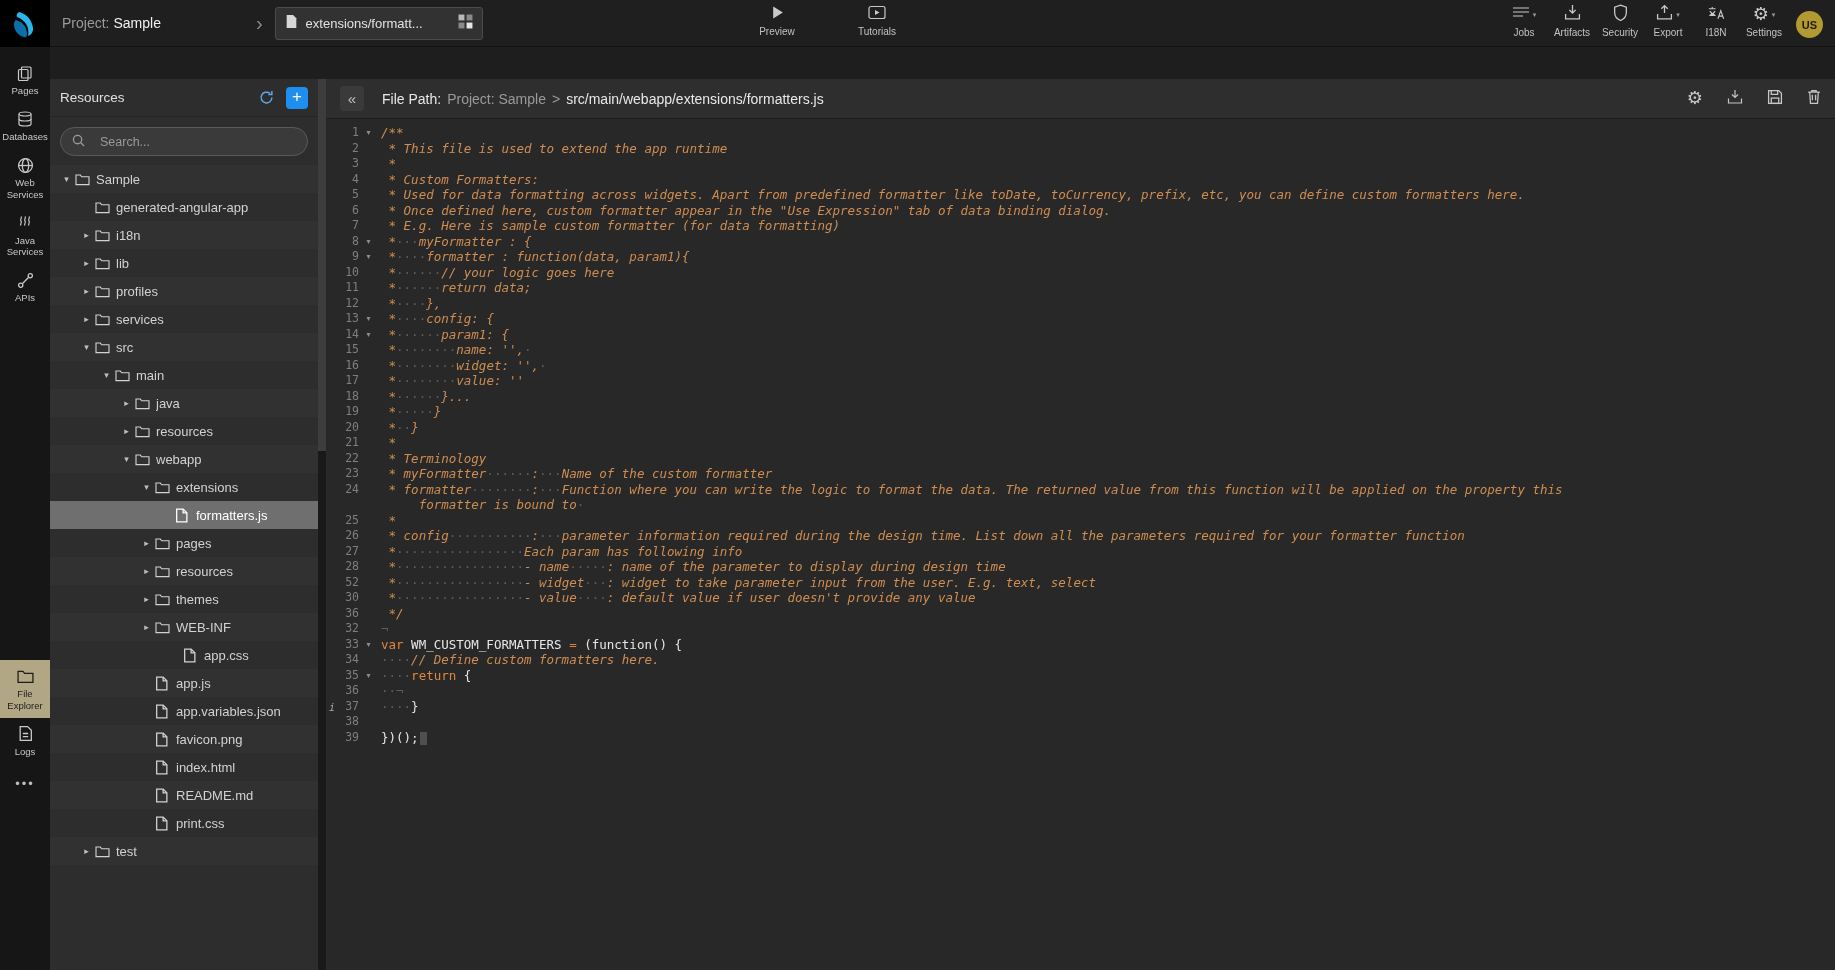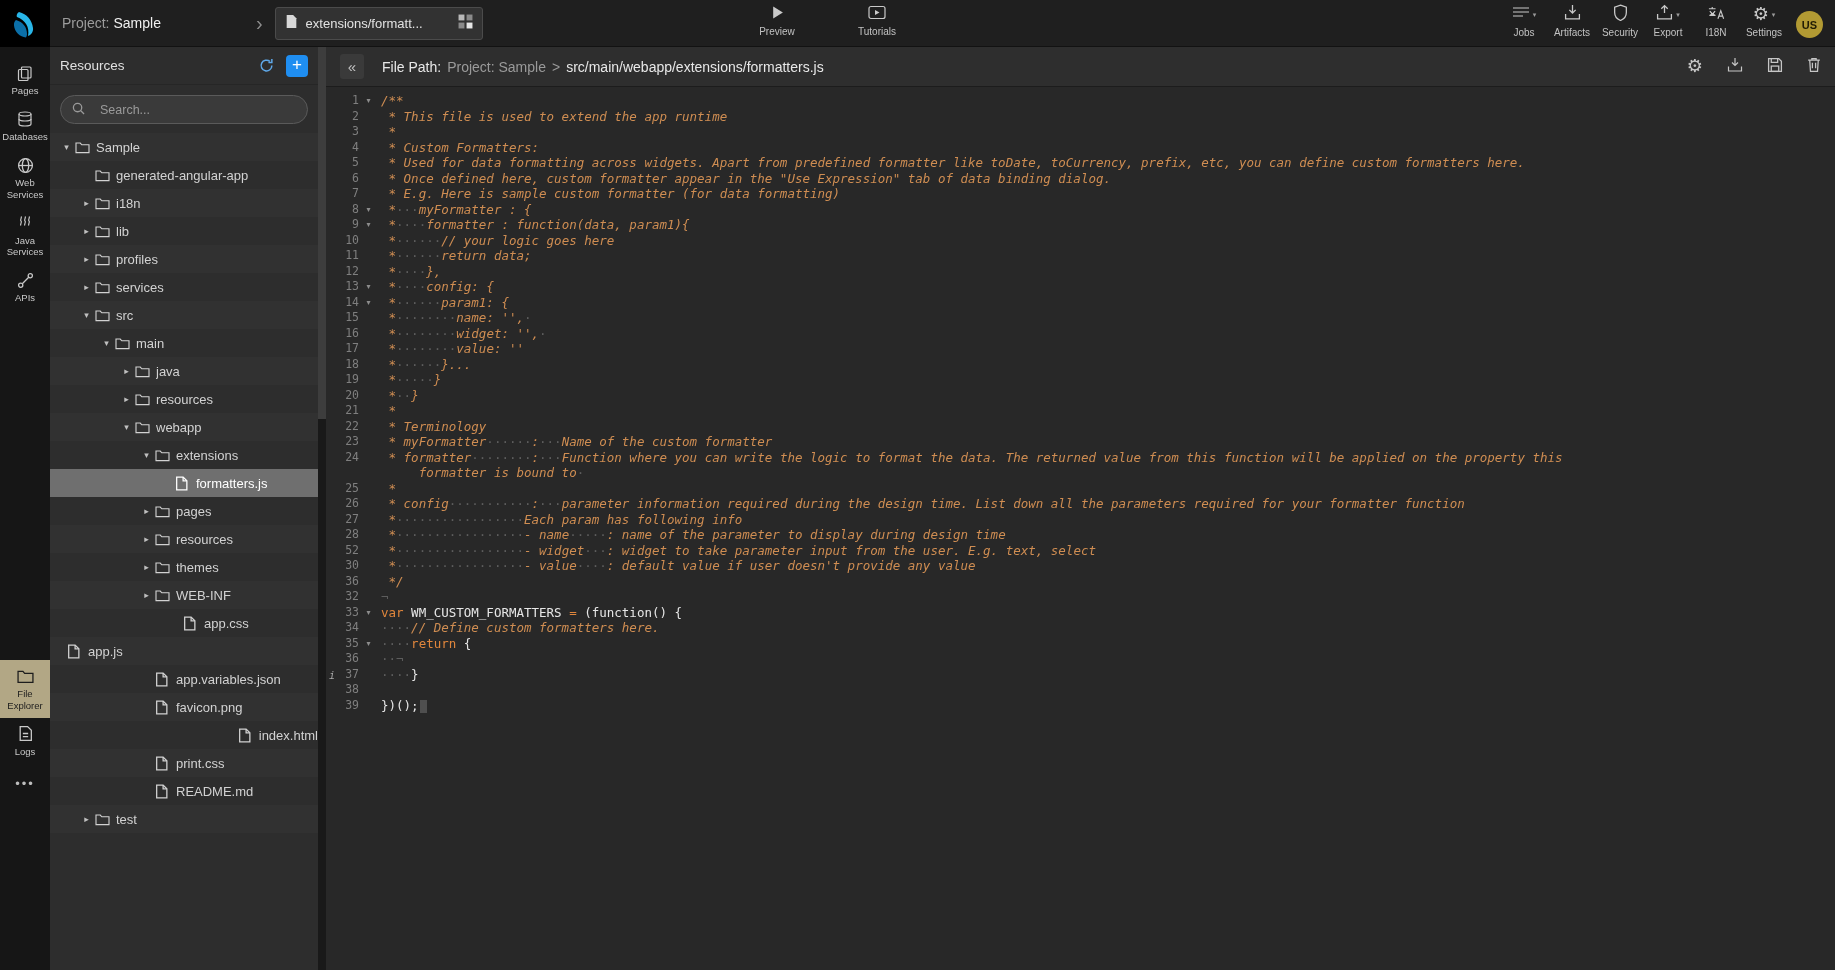--- a/index.html
+++ b/index.html
@@ -41,21 +41,21 @@
   .tb-item .lbl { font-size: 10px; color: #c2c2c2; white-space: nowrap; }
   .ic-row { display: flex; align-items: center; height: 18px; }
   .caret { font-size: 7px; color: #9a9a9a; margin-left: 3px; }
   .tb-right { position: absolute; right: 8px; top: 5px; display: flex; align-items: center; }
   #tb-right-items { display: flex; gap: 4px; }
   .avatar { width: 27px; height: 27px; border-radius: 50%; background: #b29a33;
             color: #211d05; font-weight: bold; font-size: 11px; display: flex;
             align-items: center; justify-content: center; margin: 6px 4px 0 10px; cursor: pointer; }
 
   
-  .content { flex: 1; display: flex; min-height: 0; }
+  .content { flex: 1; display: flex; min-height: 0; margin-top: 32px; }
 
   .res-panel { width: 268px; background: #2d2d2d; display: flex; flex-direction: column;
                flex-shrink: 0; }
   .res-header { height: 38px; display: flex; align-items: center; padding: 0 10px;
                 border-bottom: 1px solid #262626; flex-shrink: 0; }
   .res-title { color: #e0e0e0; font-size: 13.5px; flex: 1; }
   .refresh-btn { margin-right: 12px; cursor: pointer; display: flex; align-items: center; }
   .add-btn { width: 22px; height: 22px; background: #1f8ef1; border-radius: 4px; color: #fff;
              font-size: 17px; line-height: 20px; text-align: center; cursor: pointer; }
   .search-wrap { padding: 10px 10px 9px; flex-shrink: 0; }
@@ -475,21 +475,21 @@
             <div class="tree-row" style="padding-left: 116px; align-items: center;">
               <span class="t-caret"></span>
               <span class="t-icon">
                 <svg width="13" height="15" viewBox="0 0 12 14" fill="none" stroke="currentColor" stroke-width="1.2">
                   <path d="M1.5 1h6L11 4.5V13H1.5z"></path>
                   <path d="M7.5 1v3.5H11"></path>
                 </svg>
               </span>
               <span class="t-label">app.css</span>
             </div>
-            <div class="tree-row" style="">
+            <div class="tree-row" style="padding-left: 88px;">
               <span class="t-caret"></span>
               <span class="t-icon">
                 <svg width="13" height="15" viewBox="0 0 12 14" fill="none" stroke="currentColor" stroke-width="1.2">
                   <path d="M1.5 1h6L11 4.5V13H1.5z"></path>
                   <path d="M7.5 1v3.5H11"></path>
                 </svg>
               </span>
               <span class="t-label">app.js</span>
             </div>
             <div class="tree-row" style="padding-left: 88px;">
@@ -505,49 +505,49 @@
             <div class="tree-row" style="padding-left: 88px;">
               <span class="t-caret"></span>
               <span class="t-icon">
                 <svg width="13" height="15" viewBox="0 0 12 14" fill="none" stroke="currentColor" stroke-width="1.2">
                   <path d="M1.5 1h6L11 4.5V13H1.5z"></path>
                   <path d="M7.5 1v3.5H11"></path>
                 </svg>
               </span>
               <span class="t-label">favicon.png</span>
             </div>
-            <div class="tree-row" style="padding-left: 88px; justify-content: flex-end;">
+            <div class="tree-row" style="padding-left: 88px;">
               <span class="t-caret"></span>
               <span class="t-icon">
                 <svg width="13" height="15" viewBox="0 0 12 14" fill="none" stroke="currentColor" stroke-width="1.2">
                   <path d="M1.5 1h6L11 4.5V13H1.5z"></path>
                   <path d="M7.5 1v3.5H11"></path>
                 </svg>
               </span>
               <span class="t-label">index.html</span>
             </div>
             <div class="tree-row" style="padding-left: 88px;">
               <span class="t-caret"></span>
               <span class="t-icon">
                 <svg width="13" height="15" viewBox="0 0 12 14" fill="none" stroke="currentColor" stroke-width="1.2">
                   <path d="M1.5 1h6L11 4.5V13H1.5z"></path>
                   <path d="M7.5 1v3.5H11"></path>
                 </svg>
               </span>
-              <span class="t-label">print.css</span>
+              <span class="t-label">README.md</span>
             </div>
             <div class="tree-row" style="padding-left: 88px;">
               <span class="t-caret"></span>
               <span class="t-icon">
                 <svg width="13" height="15" viewBox="0 0 12 14" fill="none" stroke="currentColor" stroke-width="1.2">
                   <path d="M1.5 1h6L11 4.5V13H1.5z"></path>
                   <path d="M7.5 1v3.5H11"></path>
                 </svg>
               </span>
-              <span class="t-label">README.md</span>
+              <span class="t-label">print.css</span>
             </div>
             <div class="tree-row" style="padding-left: 28px;">
               <span class="t-caret">▸</span>
               <span class="t-icon">
                 <svg width="15" height="13" viewBox="0 0 16 14" fill="none" stroke="currentColor" stroke-width="1.2">
                   <path d="M1 12.5V2.2h4.6l1.6 1.9H15v8.4H1z"></path>
                 </svg>
               </span>
               <span class="t-label">test</span>
             </div>

